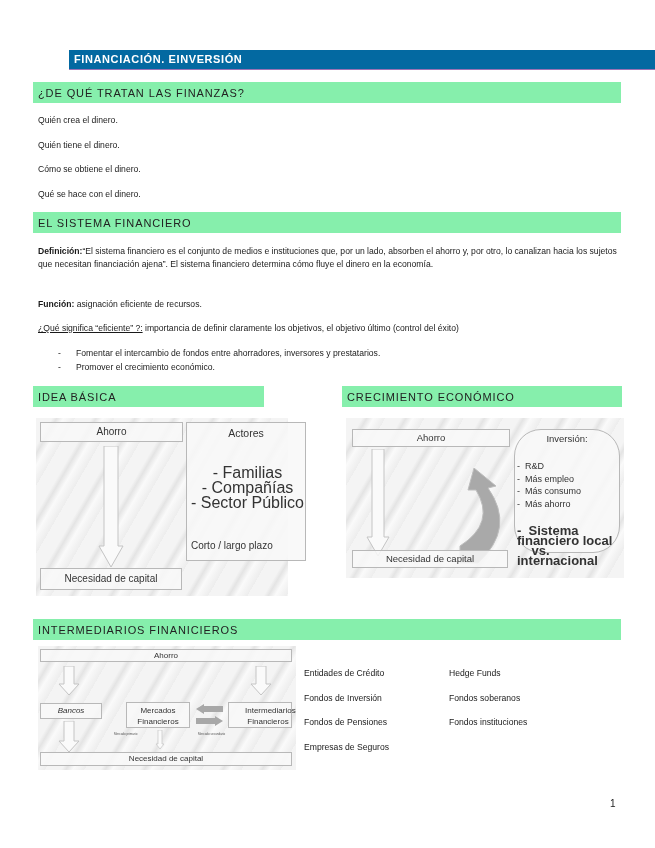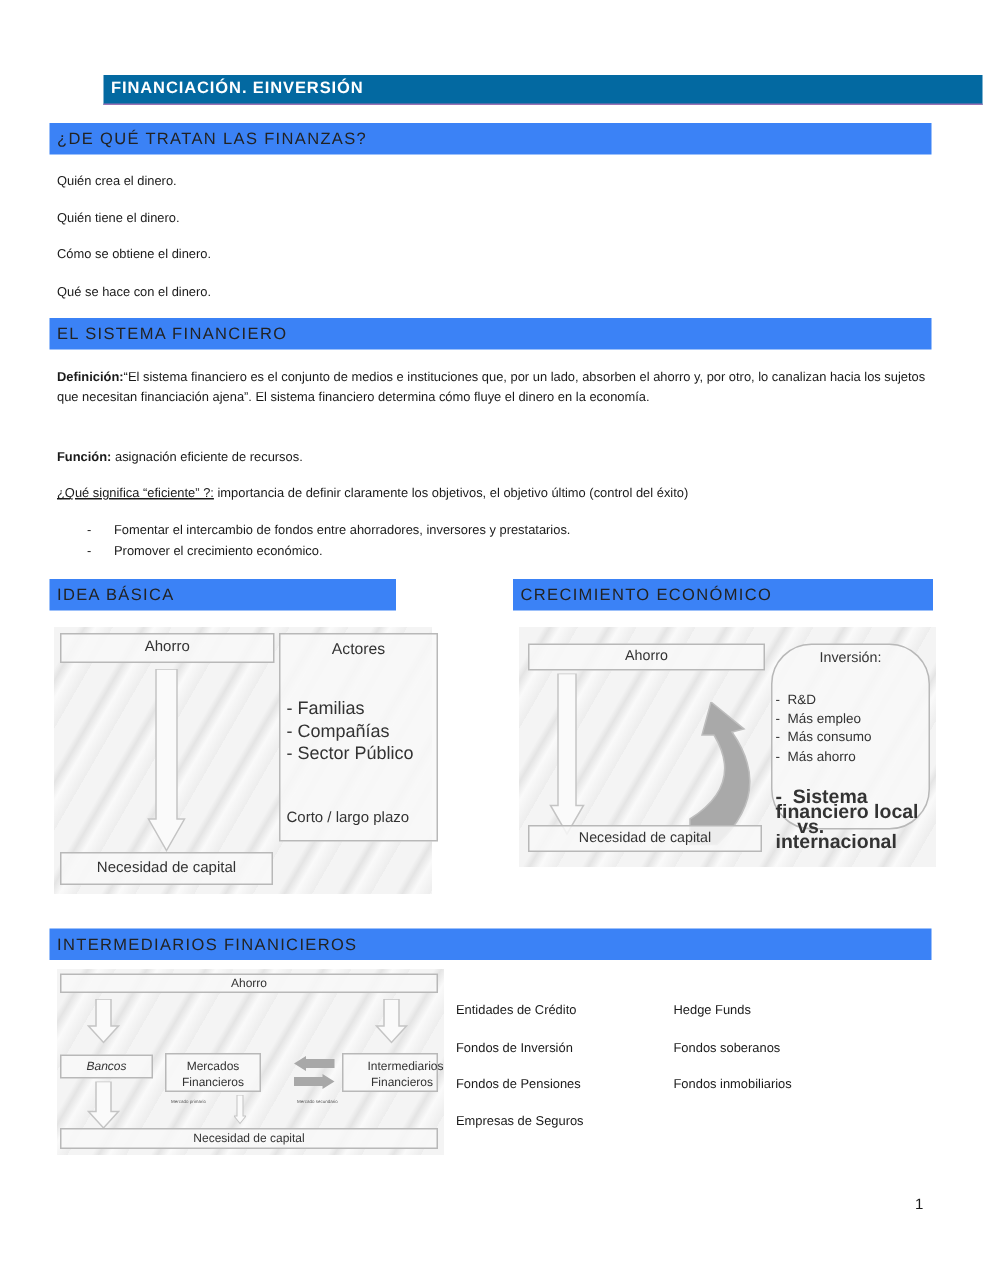--- a/index.html
+++ b/index.html
@@ -1,19 +1,19 @@
 <!DOCTYPE html>
 <html><head>
   <meta charset="utf-8">
   <style>
     html, body { margin: 0; padding: 0; background: #ffffff; }
     body { width: 655px; height: 848px; position: relative; font-family: "Liberation Sans", sans-serif; color: #1a1a1a; overflow: hidden; }
     .title-bar { position: absolute; left: 33px; top: 50px; width: 588px; height: 19px; background: #0369a1; border-bottom: 1px solid #9a72b4; margin-left: 36px; }
     .title-bar span { position: absolute; left: 5px; top: 3px; color: #ffffff; font-weight: bold; font-size: 11px; letter-spacing: 0.6px; }
-    .sec-head { position: absolute; height: 21px; background: #3b82f6; }
+    .sec-head { position: absolute; height: 21px; background: #86efac; }
     .sec-head span { position: absolute; left: 5px; top: 5px; font-size: 11px; letter-spacing: 0.9px; color: #222; }
     .p { position: absolute; font-size: 8.6px; line-height: 13px; color: #1a1a1a; }
     .b { font-weight: bold; }
     .u { text-decoration: underline; }
     .bullet { position: absolute; font-size: 8.6px; color: #1a1a1a; }
     .bullet .dash { position: absolute; left: 0; top: 0; }
     .bullet .txt { position: absolute; left: 18px; top: 0; white-space: nowrap; }
     .diagram { position: absolute; background: repeating-linear-gradient(120deg, #f4f4f4 0px, #f4f4f4 14px, #e4e4e4 18px, #fafafa 24px, #ededed 34px); }
     .box { position: absolute; background: rgba(248,248,248,0.85); border: 1px solid #b8b8b8; font-family: "Liberation Sans", sans-serif; color: #333; text-align: center; box-sizing: border-box; }
     .arrow-down { position: absolute; }
@@ -58,23 +58,23 @@
 </div>
 
 <div class="sec-head" style="left:33px; top:386px; width:231px;">
   <span>IDEA BÁSICA</span>
 </div>
 <div class="diagram" style="left:36px; top:418px; width:252px; height:178px;">
   <div class="box" style="left:4px; top:4px; width:143px; height:20px; font-size:10px; line-height:18px;">Ahorro</div>
   <svg class="arrow-down" style="left:62px; top:28px;" width="26" height="122">
     <polygon points="6,0 20,0 20,100 25,100 13,121 1,100 6,100" fill="#fafafa" stroke="#c4c4c4" stroke-width="1"></polygon>
   </svg>
-  <div class="box" style="left:150px; top:4px; width:106px; height:139px;">
+  <div class="box" style="left:150px; top:4px; width:120px; height:139px;">
     <div style="position:absolute; left:0; top:4px; width:100%; font-size:10.5px;">Actores</div>
-    <div style="position:absolute; left:4px; top:42px; font-size:12px; text-align:left; line-height:15px;">
+    <div style="position:absolute; left:4px; top:42px; font-size:16px; text-align:center; line-height:15px;">
       <div>- <span>Familias</span></div>
       <div>- <span>Compañías</span></div>
       <div>- <span>Sector Público</span></div>
     </div>
     <div style="position:absolute; left:4px; top:117px; font-size:10px;">Corto / largo plazo</div>
   </div>
   <div class="box" style="left:4px; top:150px; width:142px; height:22px; font-size:10px; line-height:20px;">Necesidad de capital</div>
 </div>
 
 <div class="sec-head" style="left:342px; top:386px; width:280px;">
@@ -112,21 +112,21 @@
   <svg style="position:absolute; left:20px; top:20px;" width="22" height="30">
     <polygon points="6,0 16,0 16,18 21,18 11,29 1,18 6,18" fill="#fafafa" stroke="#c4c4c4"></polygon>
   </svg>
   <svg style="position:absolute; left:212px; top:20px;" width="22" height="30">
     <polygon points="6,0 16,0 16,18 21,18 11,29 1,18 6,18" fill="#fafafa" stroke="#c4c4c4"></polygon>
   </svg>
   <div class="box" style="left:2px; top:57px; width:62px; height:16px; font-size:8px; line-height:14px;font-style:italic;">Bancos</div>
   <svg style="position:absolute; left:20px; top:75px;" width="22" height="32">
     <polygon points="6,0 16,0 16,20 21,20 11,31 1,20 6,20" fill="#fafafa" stroke="#c4c4c4"></polygon>
   </svg>
-  <div class="box" style="left:72px; top:56px; width:64px; height:26px; font-size:8px; line-height:11px; padding-top:2px;">
+  <div class="box" style="left:88px; top:56px; width:64px; height:26px; font-size:8px; line-height:11px; padding-top:2px;">
     <div>Mercados</div>
     <div>Financieros</div>
   </div>
   <svg style="position:absolute; left:158px; top:58px;" width="28" height="10">
     <polygon points="0,5 8,0 8,2 27,2 27,8 8,8 8,10" fill="#a8a8a8"></polygon>
   </svg>
   <svg style="position:absolute; left:158px; top:70px;" width="28" height="10">
     <polygon points="27,5 19,0 19,2 0,2 0,8 19,8 19,10" fill="#a8a8a8"></polygon>
   </svg>
   <div class="box" style="left:190px; top:56px; width:64px; height:26px; font-size:8px; line-height:11px; padding-top:2px;padding-left:16px;">
@@ -143,16 +143,16 @@
 
 <div class="list-col" style="left:304px; top:668px;">
   <div>Entidades de Crédito</div>
   <div>Fondos de Inversión</div>
   <div>Fondos de Pensiones</div>
   <div>Empresas de Seguros</div>
 </div>
 <div class="list-col" style="left:449px; top:668px;">
   <div>Hedge Funds</div>
   <div>Fondos soberanos</div>
-  <div>Fondos inmobiliarios</div>
+  <div>Fondos instituciones</div>
 </div>
 
 <div class="page-num">1</div>
 
 </body></html>

